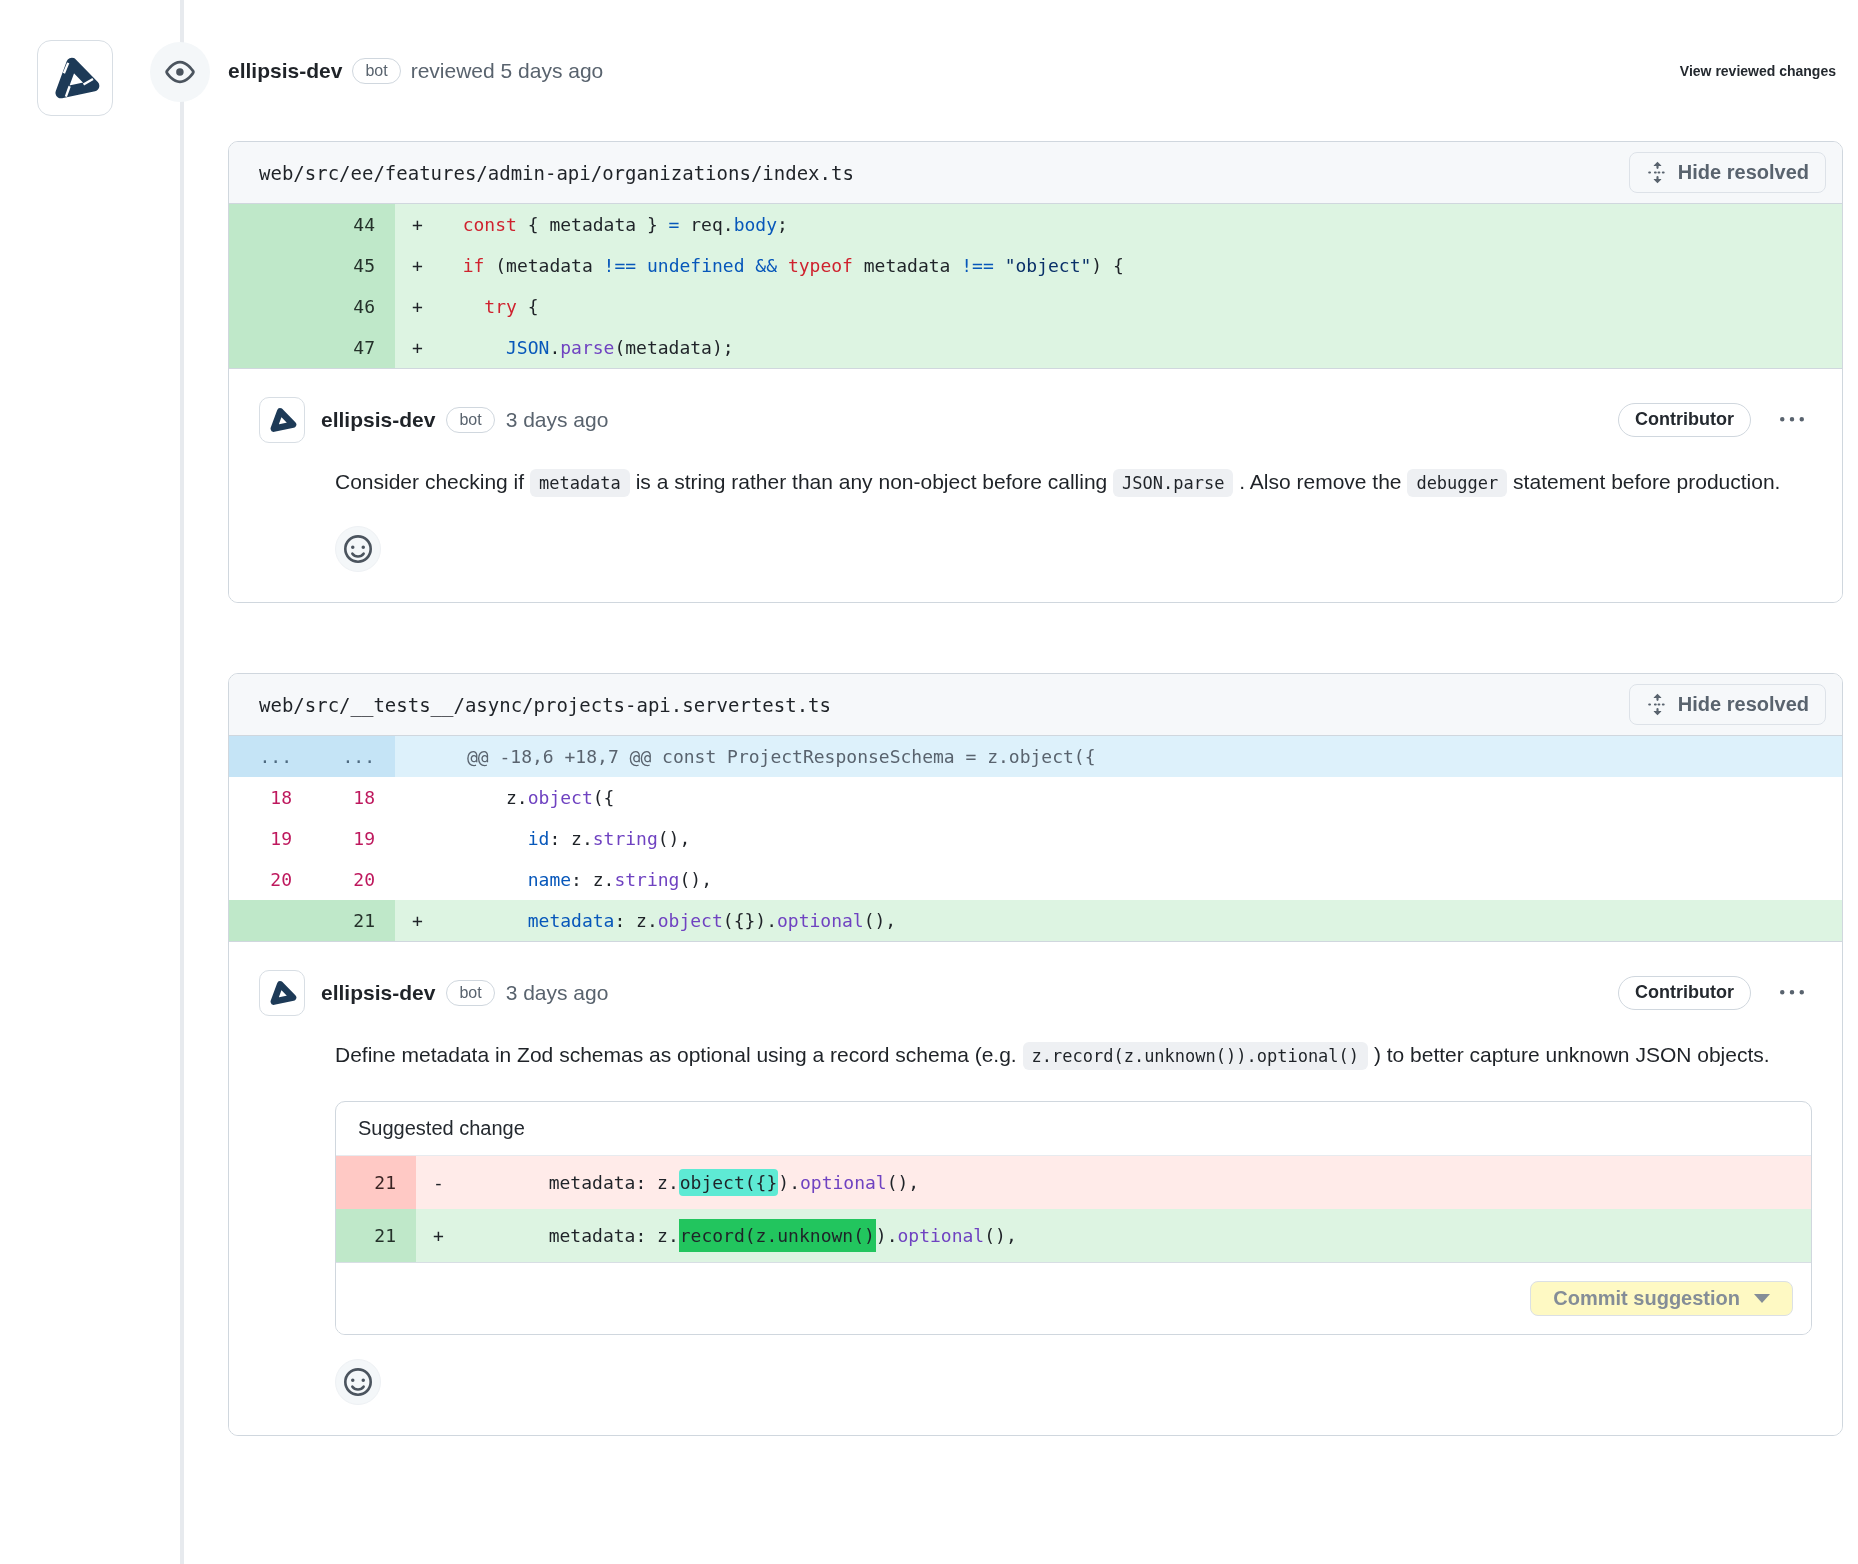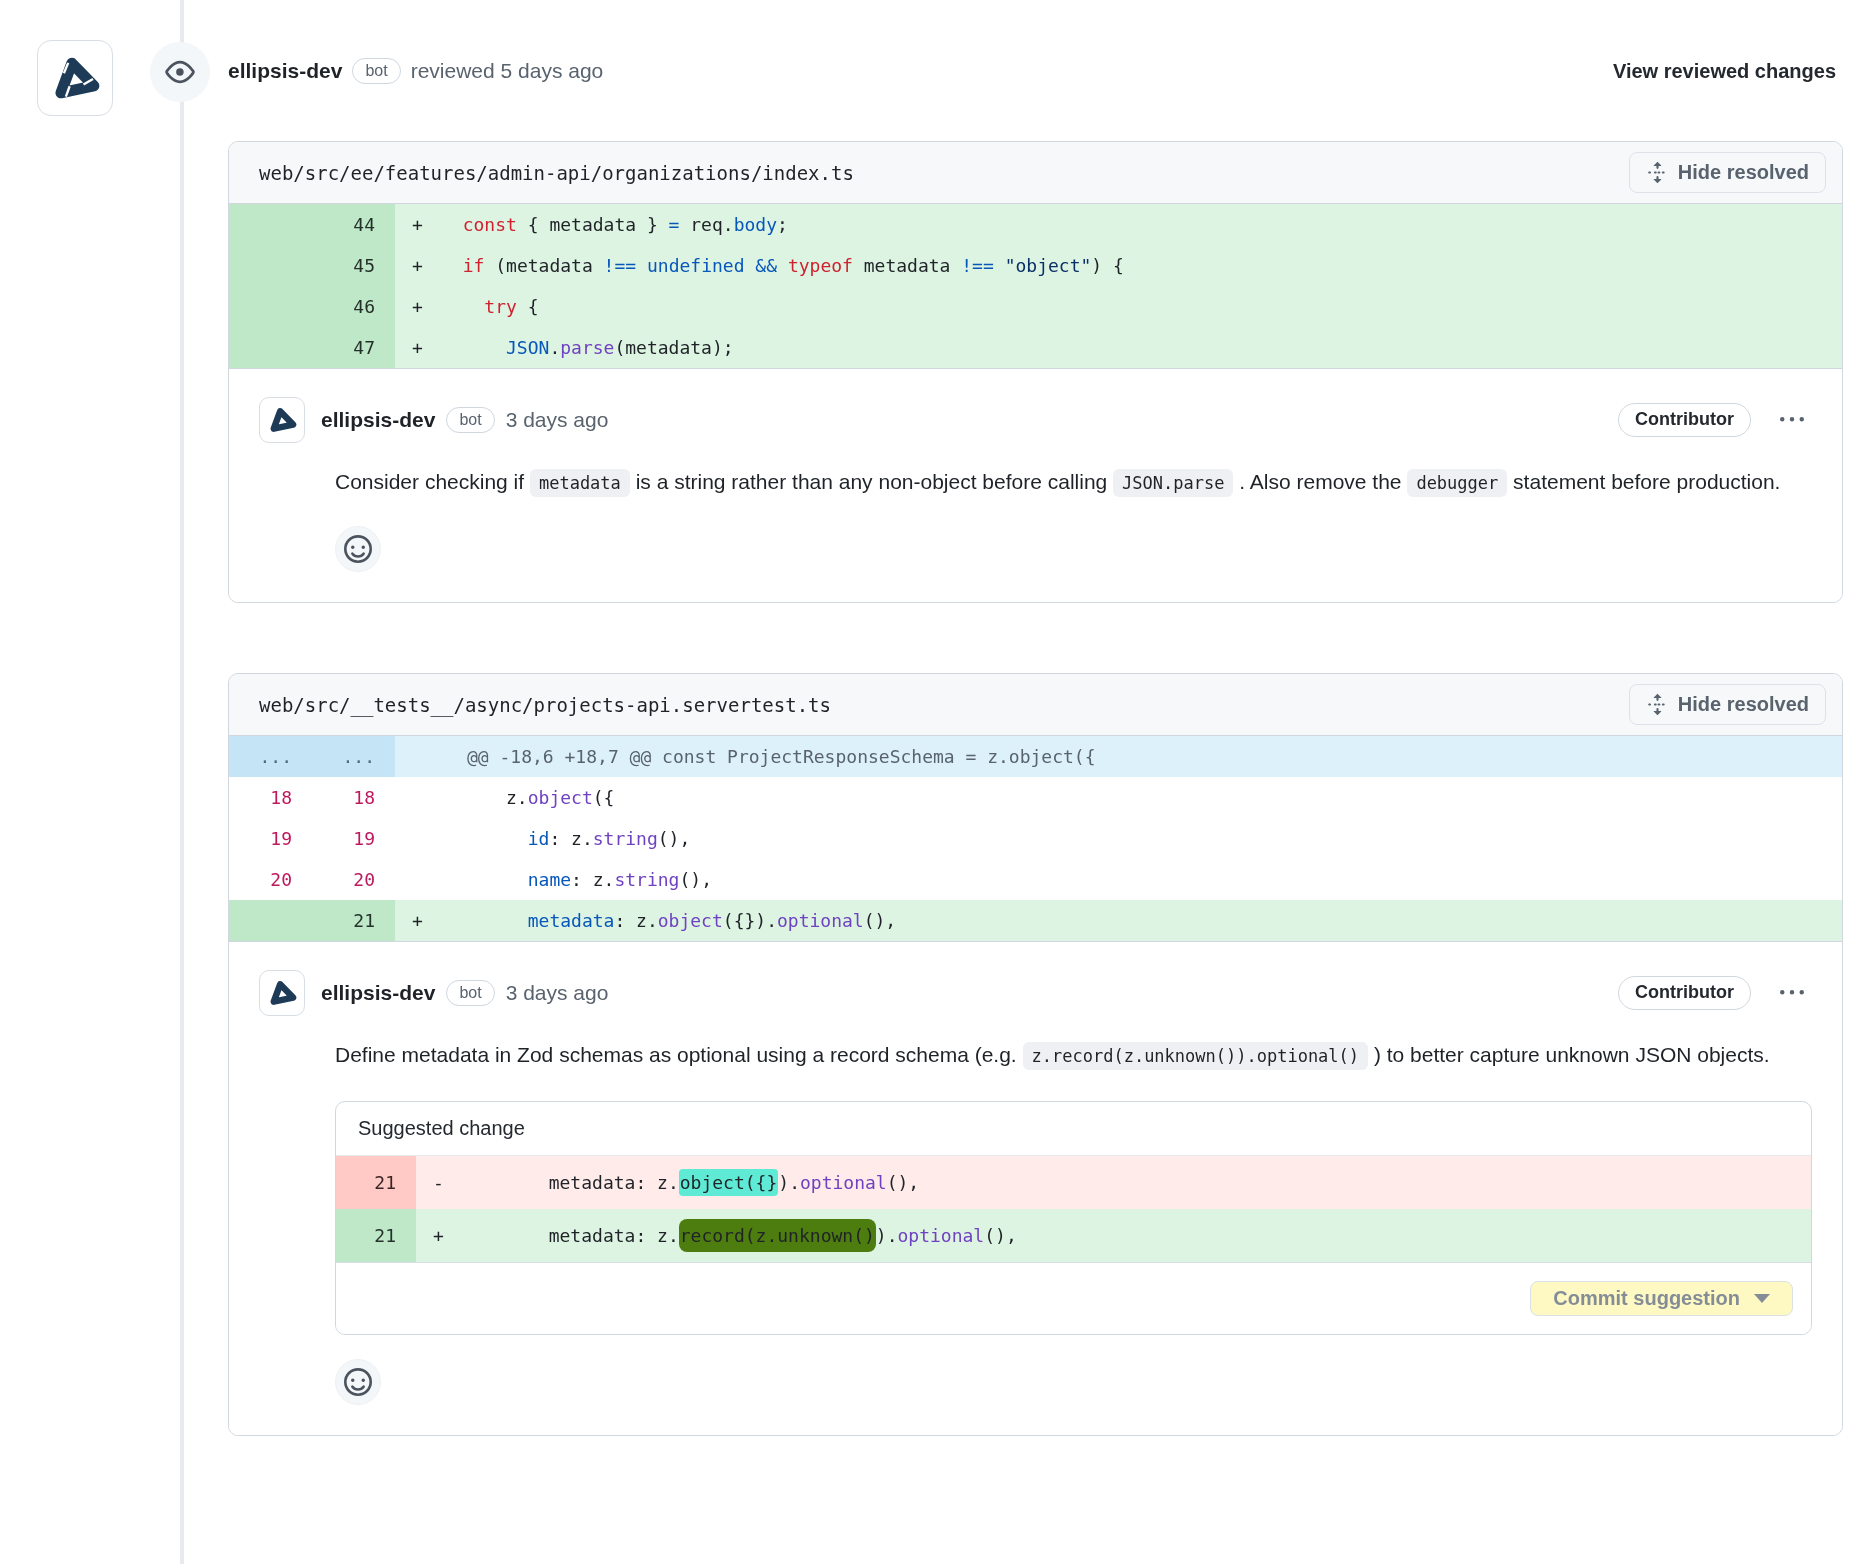--- a/index.html
+++ b/index.html
@@ -24,21 +24,21 @@
   .header-line {
     position:absolute; left:228px; top:48px; width:1608px; height:46px;
     display:flex; align-items:center; gap:10px;
   }
   .author { font-weight:bold; font-size:21px; color:#1f2328; }
   .bot-badge {
     font-size:16px; color:#59636e; border:1px solid #d0d7de; border-radius:999px;
     padding:2px 12px 3px; line-height:1.2; background:#fff;
   }
   .muted { color:#59636e; font-size:21px; }
-  .view-link { margin-left:auto; font-size:20px; font-weight:bold; color:#24292f; text-decoration:none; cursor:pointer; }
+  .view-link { margin-left:auto; font-size:14px; font-weight:bold; color:#24292f; text-decoration:none; cursor:pointer; }
 
   
   .content { position:absolute; left:228px; top:141px; width:1615px; }
   .thread-card { border:1px solid #d0d7de; border-radius:10px; background:#fff; overflow:hidden; margin-bottom:70px; }
   .file-header {
     background:#f6f8fa; border-bottom:1px solid #d0d7de; height:62px;
     display:flex; align-items:center; padding:0 16px 0 30px;gap:16px;
   }
   .file-path { font-family:"DejaVu Sans Mono", monospace; font-size:19px; color:#1f2328; }
   .hide-resolved {
@@ -55,21 +55,21 @@
   .marker { flex:none; width:46px; padding-left:17px; color:#1f2328; }
   .code { flex:1; white-space:pre; color:#1f2328; }
   .row-add { background:#ddf4e2; } .row-add .gut { background:#bfe8c9; color:#24312a; }
   .row-ctx { background:#fff; }
   .row-del { background:#ffebe9; } .row-del .gut { background:#ffc9c5; color:#3a2423; }
   .row-hunk { background:#ddf1fb; } .row-hunk .gut { background:#c5e4f6; color:#4e6a80; }
   .row-hunk .code { padding-left:26px; }
   .sg-d { color:#1f2328; } .sg-k { color:#cf222e; } .sg-b { color:#0757ba; }
   .sg-p { color:#6f42c1; } .sg-s { color:#0a3069; } .sg-hd { color:#59636e; }
   .sg-xd { background:#5eead4; border-radius:4px; padding:3px 1px; }
-  .sg-xa { background:#4d7c0f; border-radius:8px; padding:6px 1px; }
+  .sg-xa { background:#22c55e; border-radius:0; padding:6px 1px; }
 
   
   .comment { padding:28px 30px 30px; background:#fff; }
   .comment-header { display:flex; align-items:center; gap:11px; }
   .avatar-sm {
     width:46px; height:46px; border:1px solid #d8dee4; border-radius:10px; background:#fff;
     display:flex; align-items:center; justify-content:center; margin-right:5px;
   }
   .contributor-badge {
     margin-left:auto; border:1px solid #d0d7de; border-radius:999px; background:#fff;

